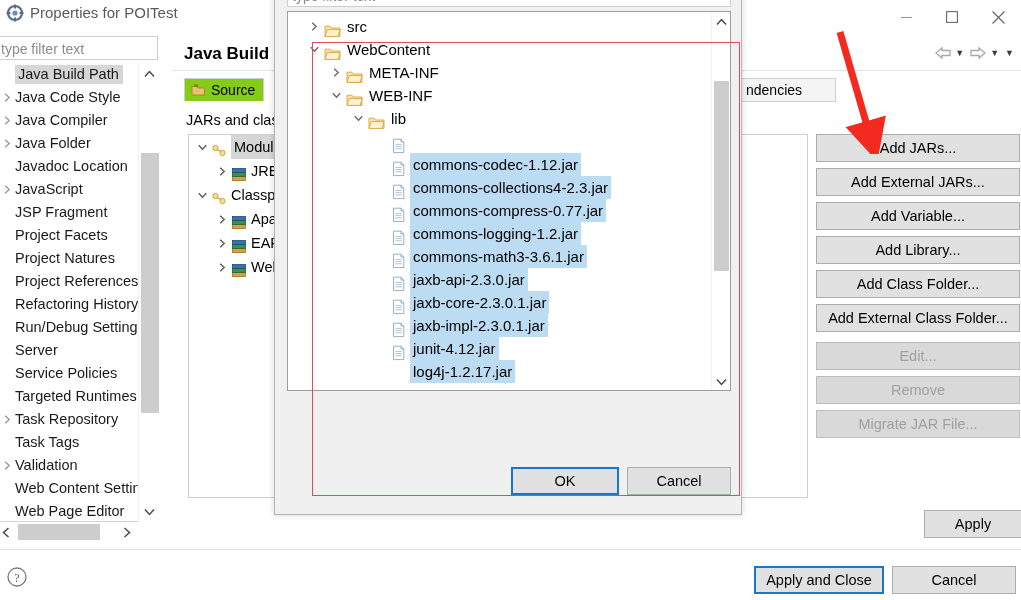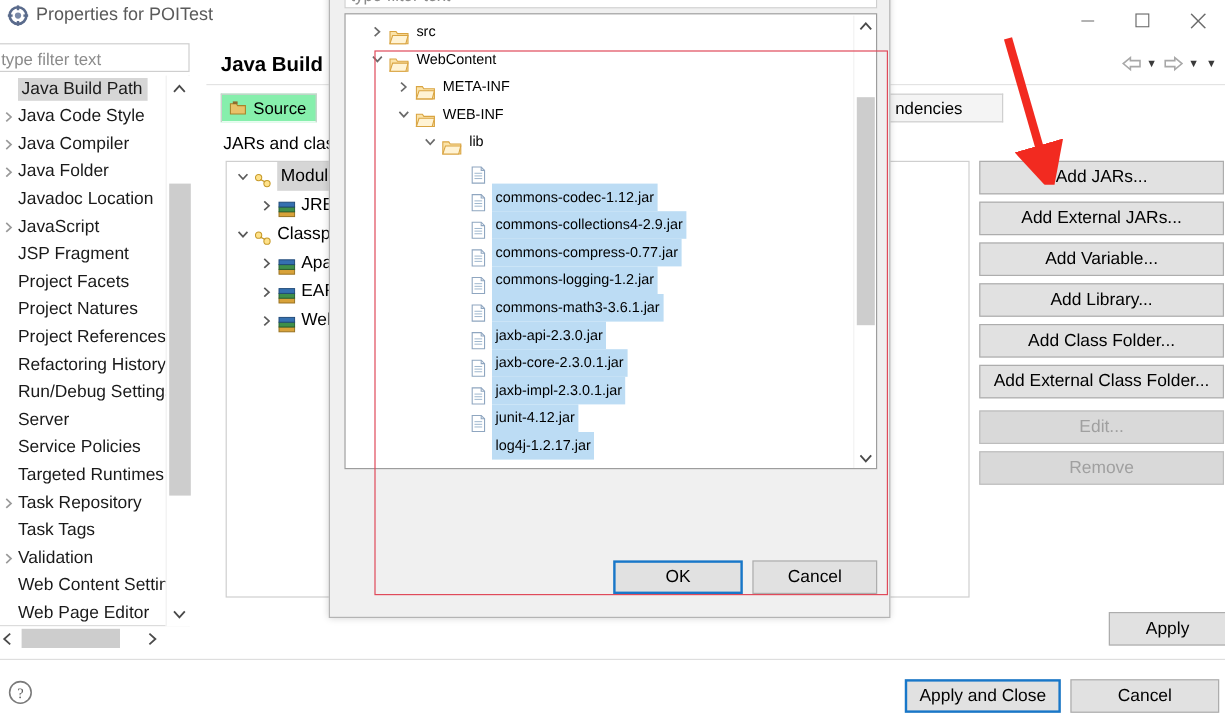--- a/index.html
+++ b/index.html
@@ -110,21 +110,21 @@
   
   .tabstrip {
     position: absolute; left: 12px; top: 42px; width: 640px; height: 24px;
   }
   .tab {
     position: absolute; top: 0; height: 24px; line-height: 22px;
     border: 1px solid #cfcfcf; background: #f4f4f4;
     padding: 0 8px 0 6px; font-size: 14px; white-space: nowrap;
     display: flex; align-items: center; gap: 5px;
   }
-  .tab.active { background: #86efac; border-bottom-color: #ffffff; justify-content: space-between; }
+  .tab.active { background: #84cc16; border-bottom-color: #ffffff; justify-content: space-between; }
   .tab-ico { width: 15px; height: 14px; display:block; }
 
   .jars-label {
     position: absolute; left: 14px; top: 76px; font-size: 14.5px; white-space: nowrap;
   }
   .bp-tree {
     position: absolute; left: 16px; top: 98px; width: 620px; height: 364px;
     border: 1px solid #cfcfcf; background: #ffffff; overflow: hidden;
   }
   .bt-row {
@@ -192,21 +192,21 @@
     border: 1px solid #cfcfcf; background: #ffffff;
     font-size: 14px; color: #8b8b8b; padding: 1px 4px; line-height: 19px;
     overflow: hidden; white-space: nowrap;
   }
   .jd-tree {
     position: absolute; left: 12px; top: 28px; width: 444px; height: 380px;
     border: 1px solid #9d9d9d; background: #ffffff; overflow: hidden;
   }
   .jt-row {
     position: relative; height: 23px; line-height: 23px; white-space: nowrap;
-    font-size: 12px;
+    font-size: 15px;
   }
   .jt-arrow {
     position: absolute; top: 0; width: 16px; height: 23px;
     display:flex; align-items:center; justify-content:center; color:#6a6a6a;
   }
   .jt-ico { position: absolute; top: 4px; width: 17px; height: 16px; }
   .jt-lbl { position: absolute; top: 0; padding: 0 3px; }
   .jt-row.sel .jt-lbl { background: #bcdcf4; }
 
   .jd-vscroll {
@@ -483,20 +483,21 @@
 
     <div class="btn-col" id="btn-col">
         <div class="ebtn">Add JARs...</div>
         <div class="ebtn">Add External JARs...</div>
         <div class="ebtn">Add Variable...</div>
         <div class="ebtn">Add Library...</div>
         <div class="ebtn">Add Class Folder...</div>
         <div class="ebtn">Add External Class Folder...</div>
         <div class="ebtn disabled gap">Edit...</div>
         <div class="ebtn disabled">Remove</div>
+        <div class="ebtn disabled">Migrate JAR File...</div>
       </div>
   </div>
 
   <div class="apply-btn">Apply</div>
 
   <div class="bottom-sep"></div>
   <div class="help-icon">
     <svg width="22" height="22" viewBox="0 0 22 22">
       <circle cx="11" cy="11" r="9" fill="none" stroke="#7a7a7a" stroke-width="1.3"></circle>
       <text x="11" y="15.5" font-size="12" fill="#5a5a5a" text-anchor="middle" font-family="Liberation Serif, serif">?</text>
@@ -606,21 +607,21 @@
           <div class="jt-row sel">
             <span style="position:absolute;top:4px;left:102px;width:17px;height:16px">
               <svg class="jt-ico" viewBox="0 0 17 16">
                 <path d="M3.5 1.2 L11 1.2 L13.8 4 L13.8 14.6 L3.5 14.6 Z" fill="#ffffff" stroke="#8fa6c0" stroke-width="0.9"></path>
                 <path d="M11 1.2 L11 4 L13.8 4" fill="none" stroke="#8fa6c0" stroke-width="0.9"></path>
                 <line x1="5.4" y1="6.4" x2="11.8" y2="6.4" stroke="#9bb4cc" stroke-width="0.8"></line>
                 <line x1="5.4" y1="8.6" x2="11.8" y2="8.6" stroke="#9bb4cc" stroke-width="0.8"></line>
                 <line x1="5.4" y1="10.8" x2="11.8" y2="10.8" stroke="#9bb4cc" stroke-width="0.8"></line>
               </svg>
             </span>
-            <span class="jt-lbl" style="left:122px">commons-collections4-2.9.jar</span>
+            <span class="jt-lbl" style="left:122px">commons-collections4-2.3.jar</span>
           </div>
           <div class="jt-row sel">
             <span style="position:absolute;top:4px;left:102px;width:17px;height:16px">
               <svg class="jt-ico" viewBox="0 0 17 16">
                 <path d="M3.5 1.2 L11 1.2 L13.8 4 L13.8 14.6 L3.5 14.6 Z" fill="#ffffff" stroke="#8fa6c0" stroke-width="0.9"></path>
                 <path d="M11 1.2 L11 4 L13.8 4" fill="none" stroke="#8fa6c0" stroke-width="0.9"></path>
                 <line x1="5.4" y1="6.4" x2="11.8" y2="6.4" stroke="#9bb4cc" stroke-width="0.8"></line>
                 <line x1="5.4" y1="8.6" x2="11.8" y2="8.6" stroke="#9bb4cc" stroke-width="0.8"></line>
                 <line x1="5.4" y1="10.8" x2="11.8" y2="10.8" stroke="#9bb4cc" stroke-width="0.8"></line>
               </svg>

